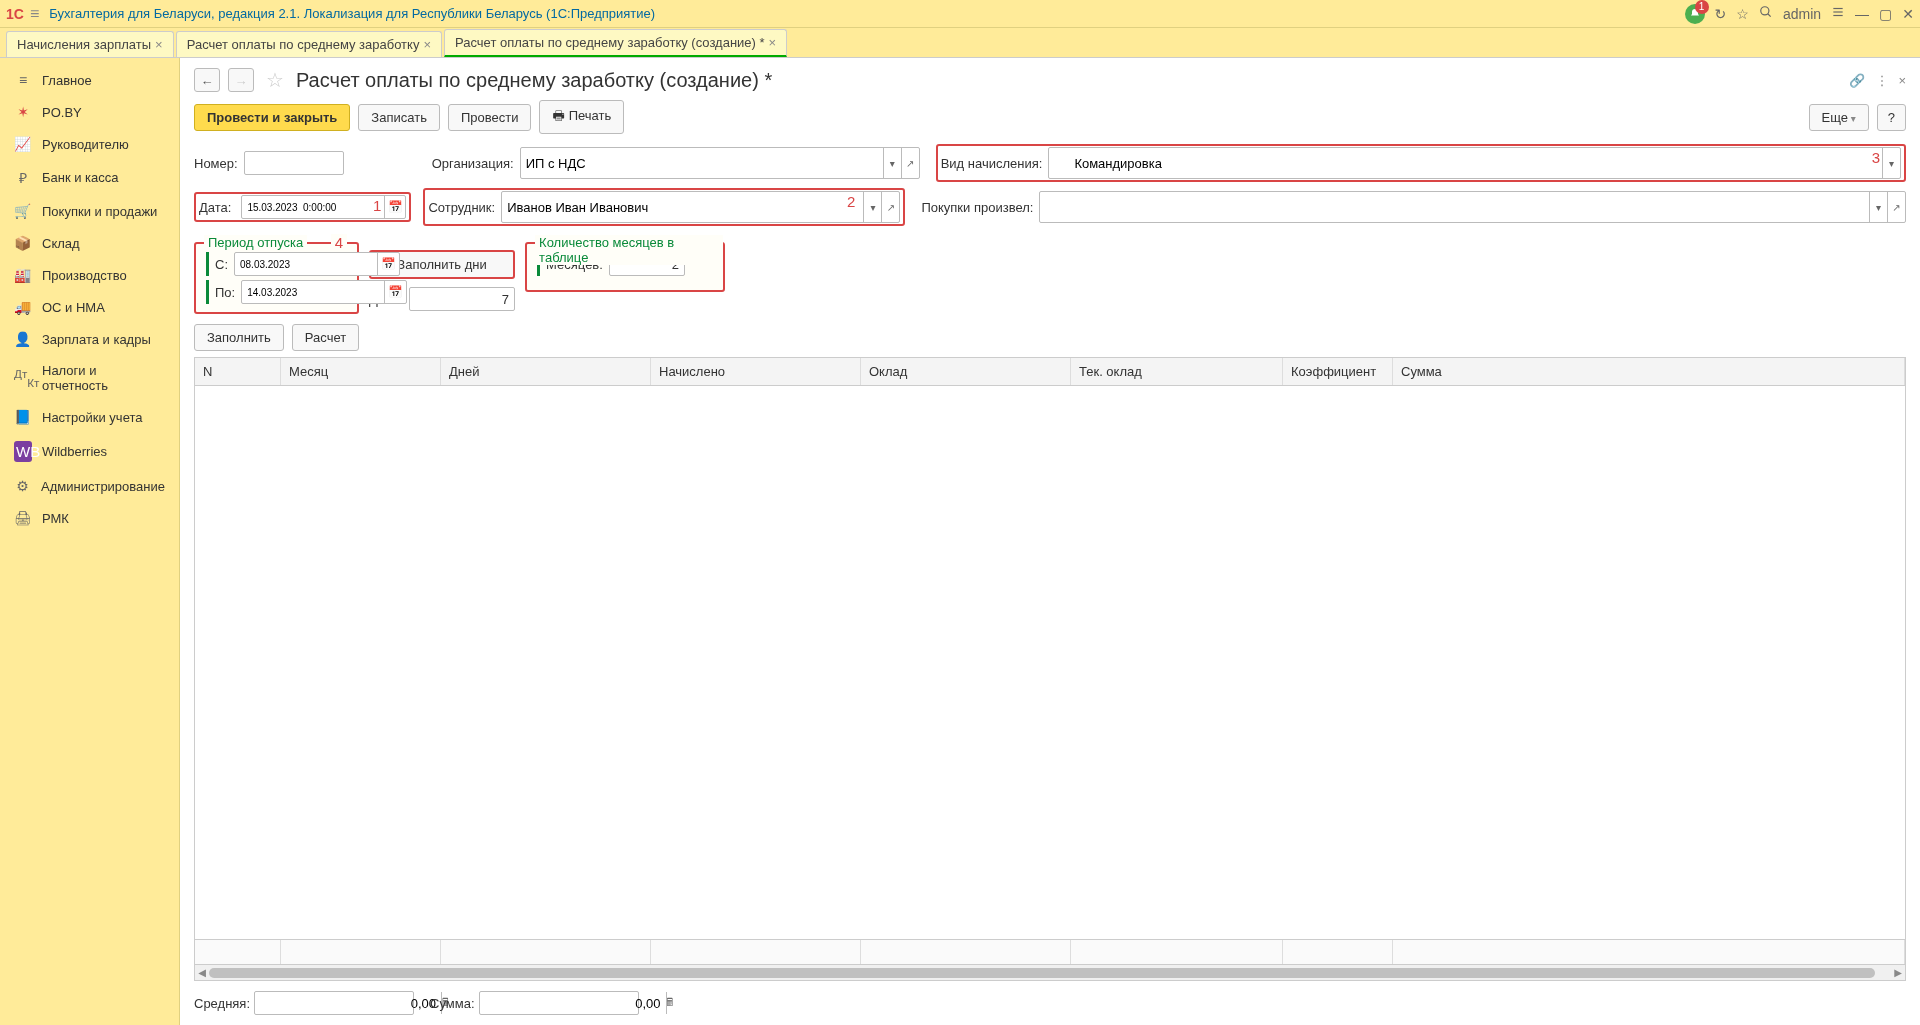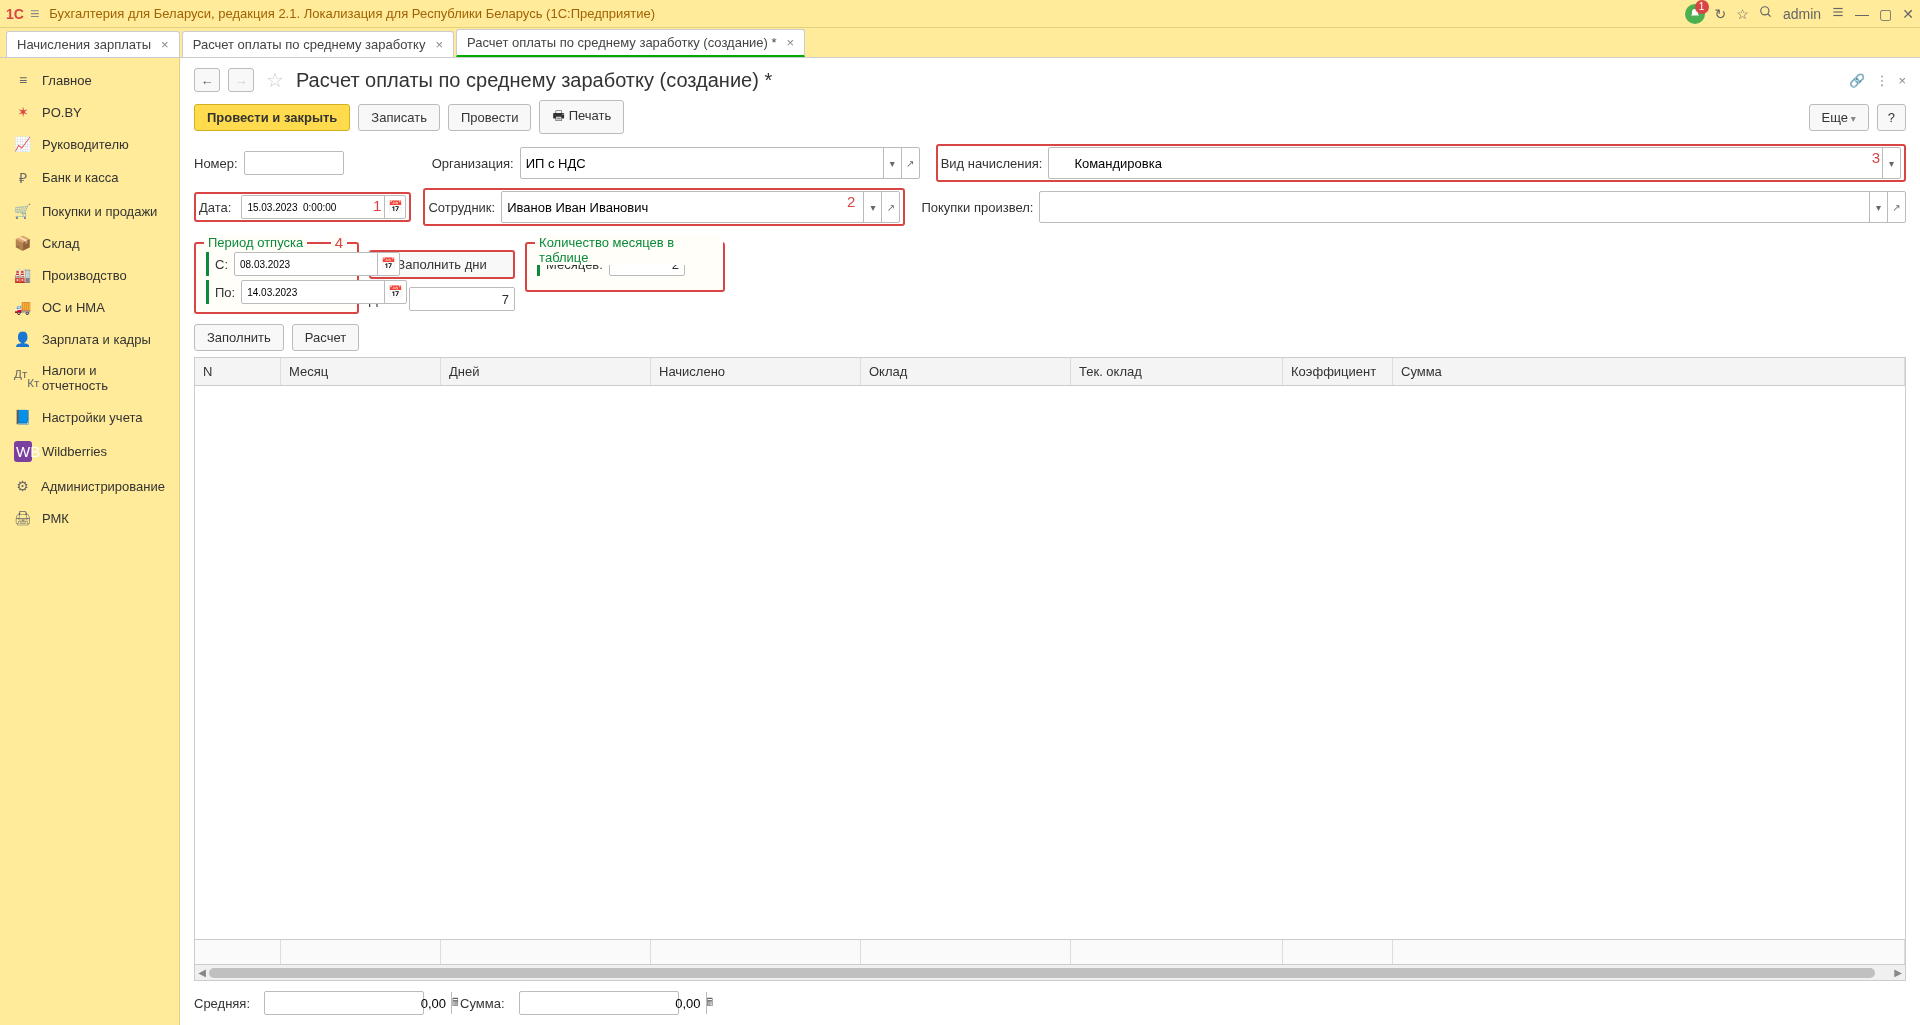--- a/index.html
+++ b/index.html
@@ -2,30 +2,30 @@
 <html><head>
 <meta charset="utf-8">
 <style>
 * { box-sizing: border-box; margin: 0; padding: 0; font-family: Arial, sans-serif; }
 body { font-size: 13px; color: #333; background: #fff; overflow: hidden; }
 
 
 .titlebar { background: #ffeb99; height: 28px; display: flex; align-items: center; padding: 0 6px; border-bottom: 1px solid #e0d080; }
 .titlebar .logo { color: #d94545; font-weight: bold; font-size: 14px; margin-right: 6px; }
 .titlebar .menu-icon { color: #888; font-size: 16px; margin-right: 10px; cursor: pointer; }
-.titlebar .title-text { flex: 1; color: #a16207; font-size: 13px; }
+.titlebar .title-text { flex: 1; color: #0369a1; font-size: 13px; }
 .titlebar .sys-icons { display: flex; align-items: center; gap: 10px; }
 .titlebar .sys-icons > * { color: #666; cursor: pointer; font-size: 14px; }
 .titlebar .bell { position: relative; background: #4caf50; width: 20px; height: 20px; border-radius: 50%; display: inline-flex; align-items: center; justify-content: center; color: #fff; }
 .titlebar .bell .badge { position: absolute; top: -4px; right: -4px; background: #d94545; color: #fff; border-radius: 50%; width: 14px; height: 14px; font-size: 10px; display: flex; align-items: center; justify-content: center; }
 .titlebar .username { color: #666; }
 
 
 .tabbar { background: #ffeb99; height: 30px; display: flex; align-items: flex-end; padding-left: 6px; border-bottom: 1px solid #ccc; }
-.tab { background: #ffffff; border: 1px solid #ccc; border-bottom: none; padding: 5px 10px; margin-right: 2px; border-radius: 3px 3px 0 0; display: flex; align-items: center; gap: 10px; cursor: pointer; font-size: 13px; color: #444; }
+.tab { background: #fef9c3; border: 1px solid #ccc; border-bottom: none; padding: 5px 10px; margin-right: 2px; border-radius: 3px 3px 0 0; display: flex; align-items: center; gap: 4px; cursor: pointer; font-size: 13px; color: #444; }
 .tab.active { border-bottom: 2px solid #0a0; }
 .tab .close { color: #888; font-size: 13px; cursor: pointer; }
 
 
 .main-area { display: flex; height: calc(100vh - 58px); }
 .sidebar { width: 180px; background: #ffeb99; border-right: 1px solid #e0d080; padding: 6px 0; overflow-y: auto; }
 .sidebar .item { display: flex; align-items: center; gap: 10px; padding: 8px 14px; color: #333; cursor: pointer; font-size: 13px; }
 .sidebar .item .ico { width: 18px; text-align: center; color: #666; font-size: 14px; }
 .sidebar .item .ico.red { color: #d94545; }
 .sidebar .item .ico.purple { background: #7b3fa0; color: #fff; border-radius: 3px; font-size: 15px; padding: 2px; }
@@ -86,21 +86,21 @@
 .thead .th { padding: 6px 8px; border-right: 1px solid #ddd; font-size: 13px; color: #333; }
 .tbody { flex: 1; background: #fff; overflow: auto; }
 .tfoot-row { display: flex; border-top: 1px solid #ccc; background: #fafafa; min-height: 24px; }
 .tfoot-row .td { border-right: 1px solid #ddd; padding: 4px 8px; height: 24px; }
 .scrollbar-h { height: 16px; background: #f0f0f0; border-top: 1px solid #ccc; position: relative; display: flex; align-items: center; }
 .scrollbar-h .thumb { position: absolute; left: 14px; right: 30px; height: 10px; background: #c0c0c0; border-radius: 5px; }
 .scrollbar-h .arr { width: 14px; text-align: center; color: #888; font-size: 10px; }
 .scrollbar-h .arr.right { margin-left: auto; }
 
 
-.footer-row { display: flex; align-items: center; gap: 12px; padding: 10px 14px; }
+.footer-row { display: flex; align-items: center; gap: 2px; padding: 10px 14px; }
 .footer-row .fld-num { display: flex; border: 1px solid #bbb; border-radius: 2px; height: 24px; background: #fff; width: 160px; }
 .footer-row .fld-num input { border: none; flex: 1; padding: 0 5px; font-size: 13px; outline: none; text-align: right; background: transparent; }
 .footer-row .fld-num .calc { width: 22px; border-left: 1px solid #bbb; display: flex; align-items: center; justify-content: center; cursor: pointer; color: #666; font-size: 11px; }
 
 
 .c-n { width: 86px; }
 .c-month { width: 160px; }
 .c-days { width: 210px; }
 .c-accr { width: 210px; }
 .c-oklad { width: 210px; }

